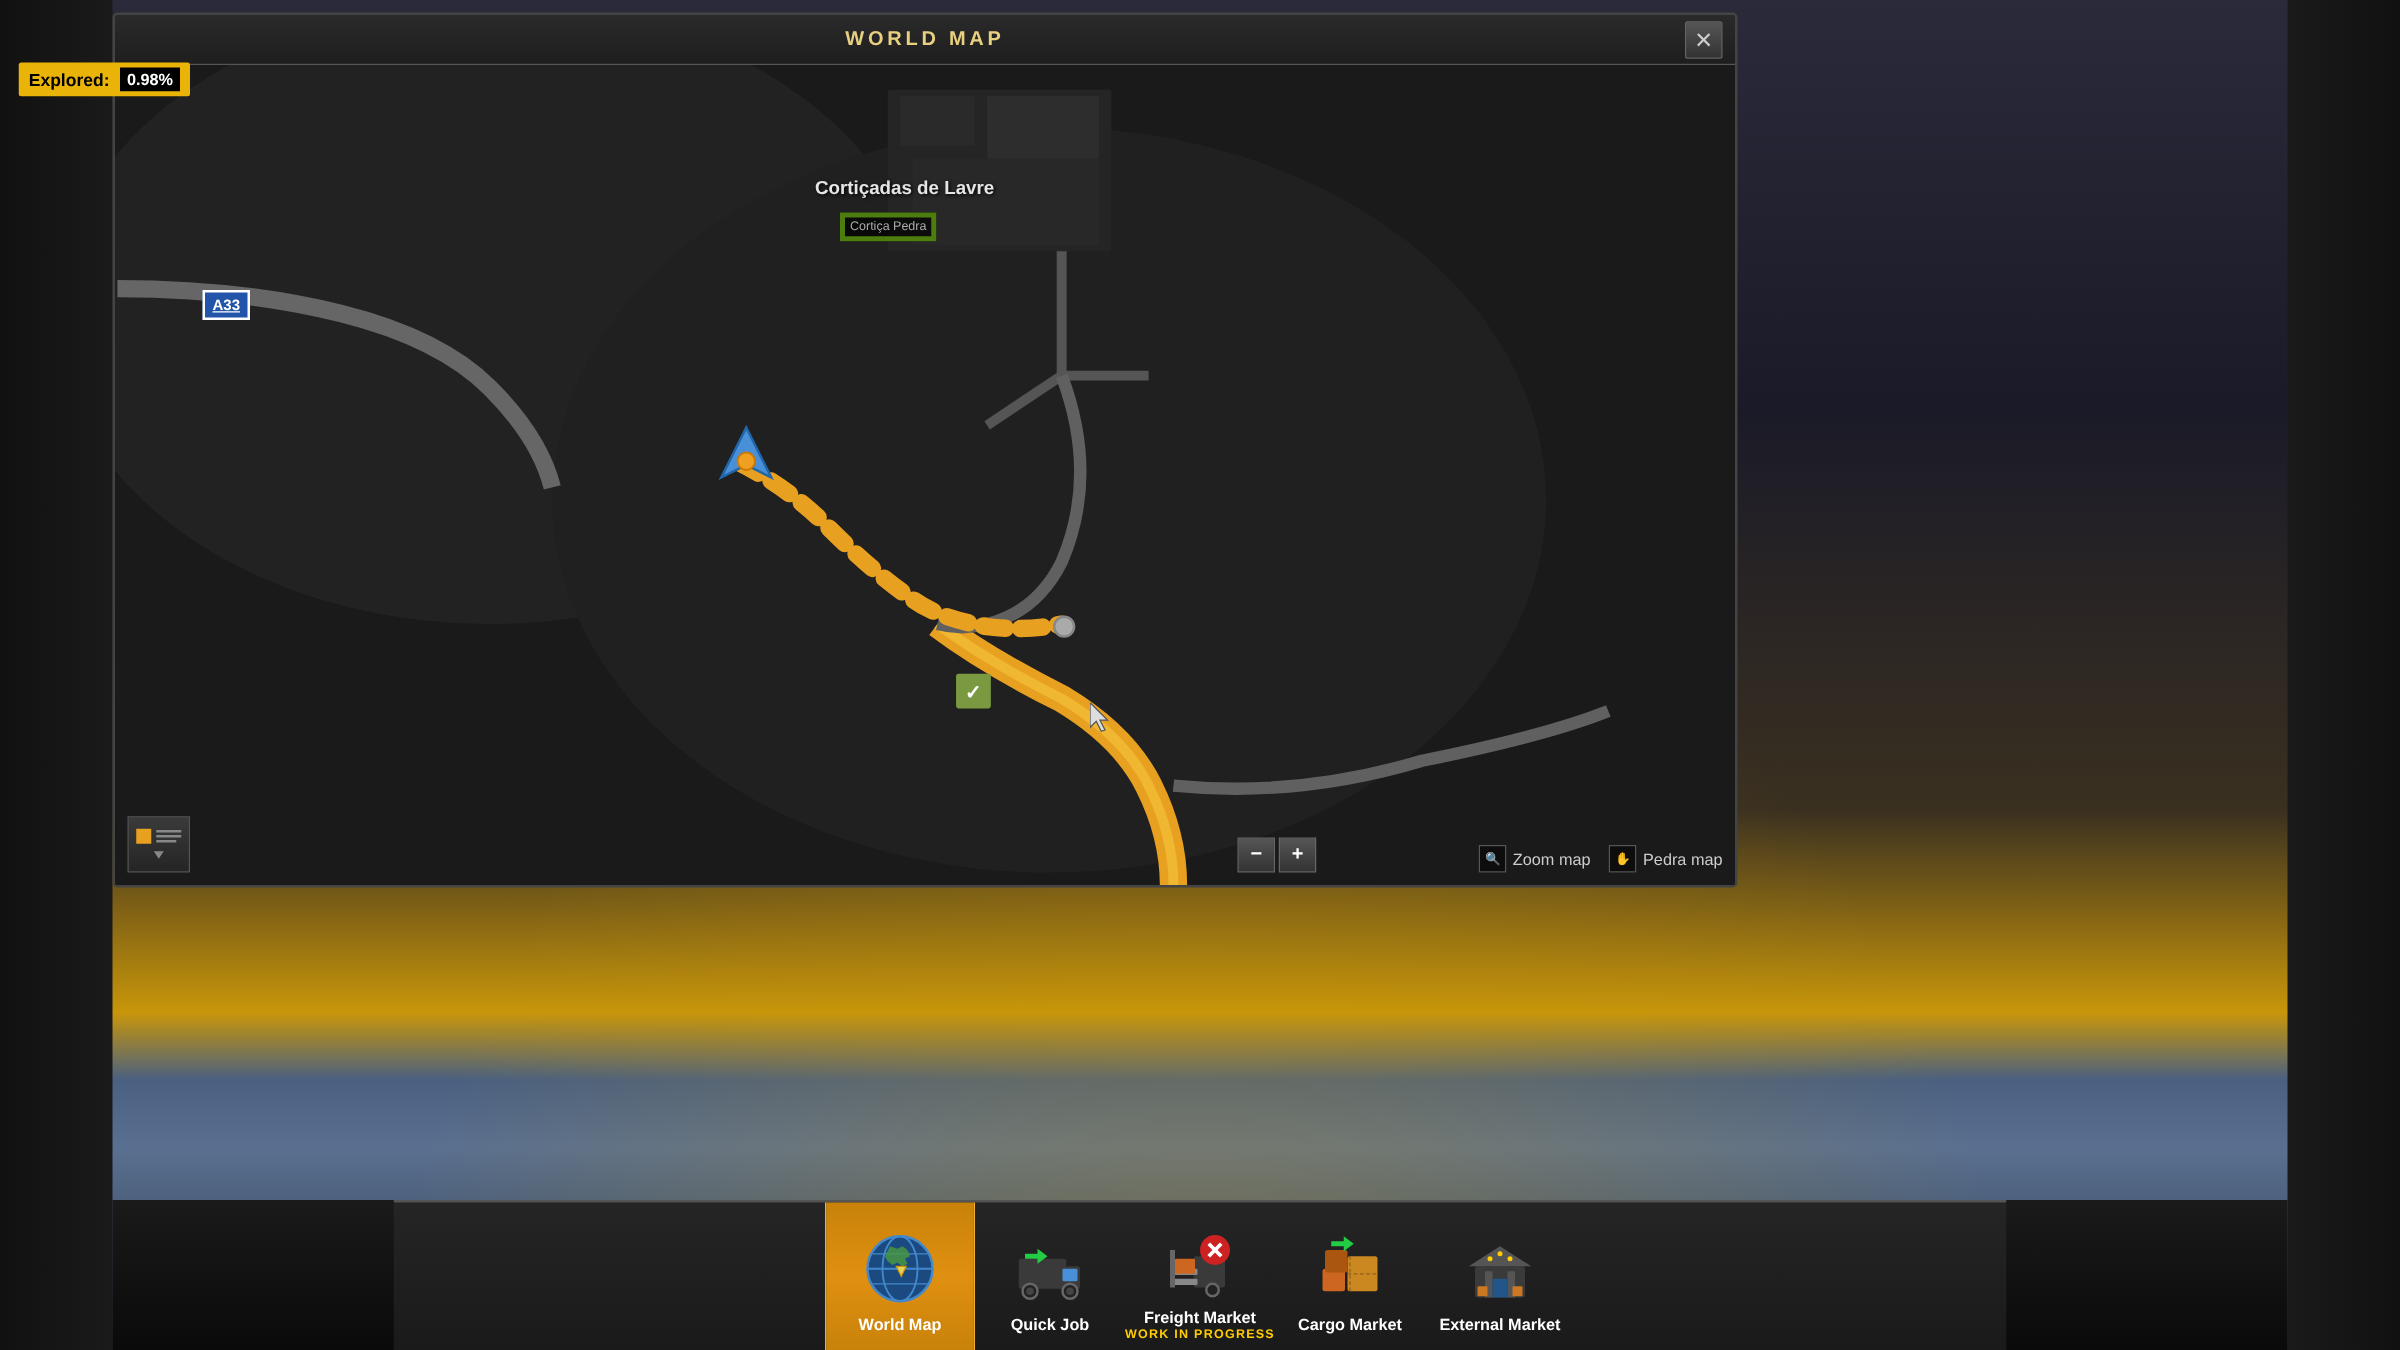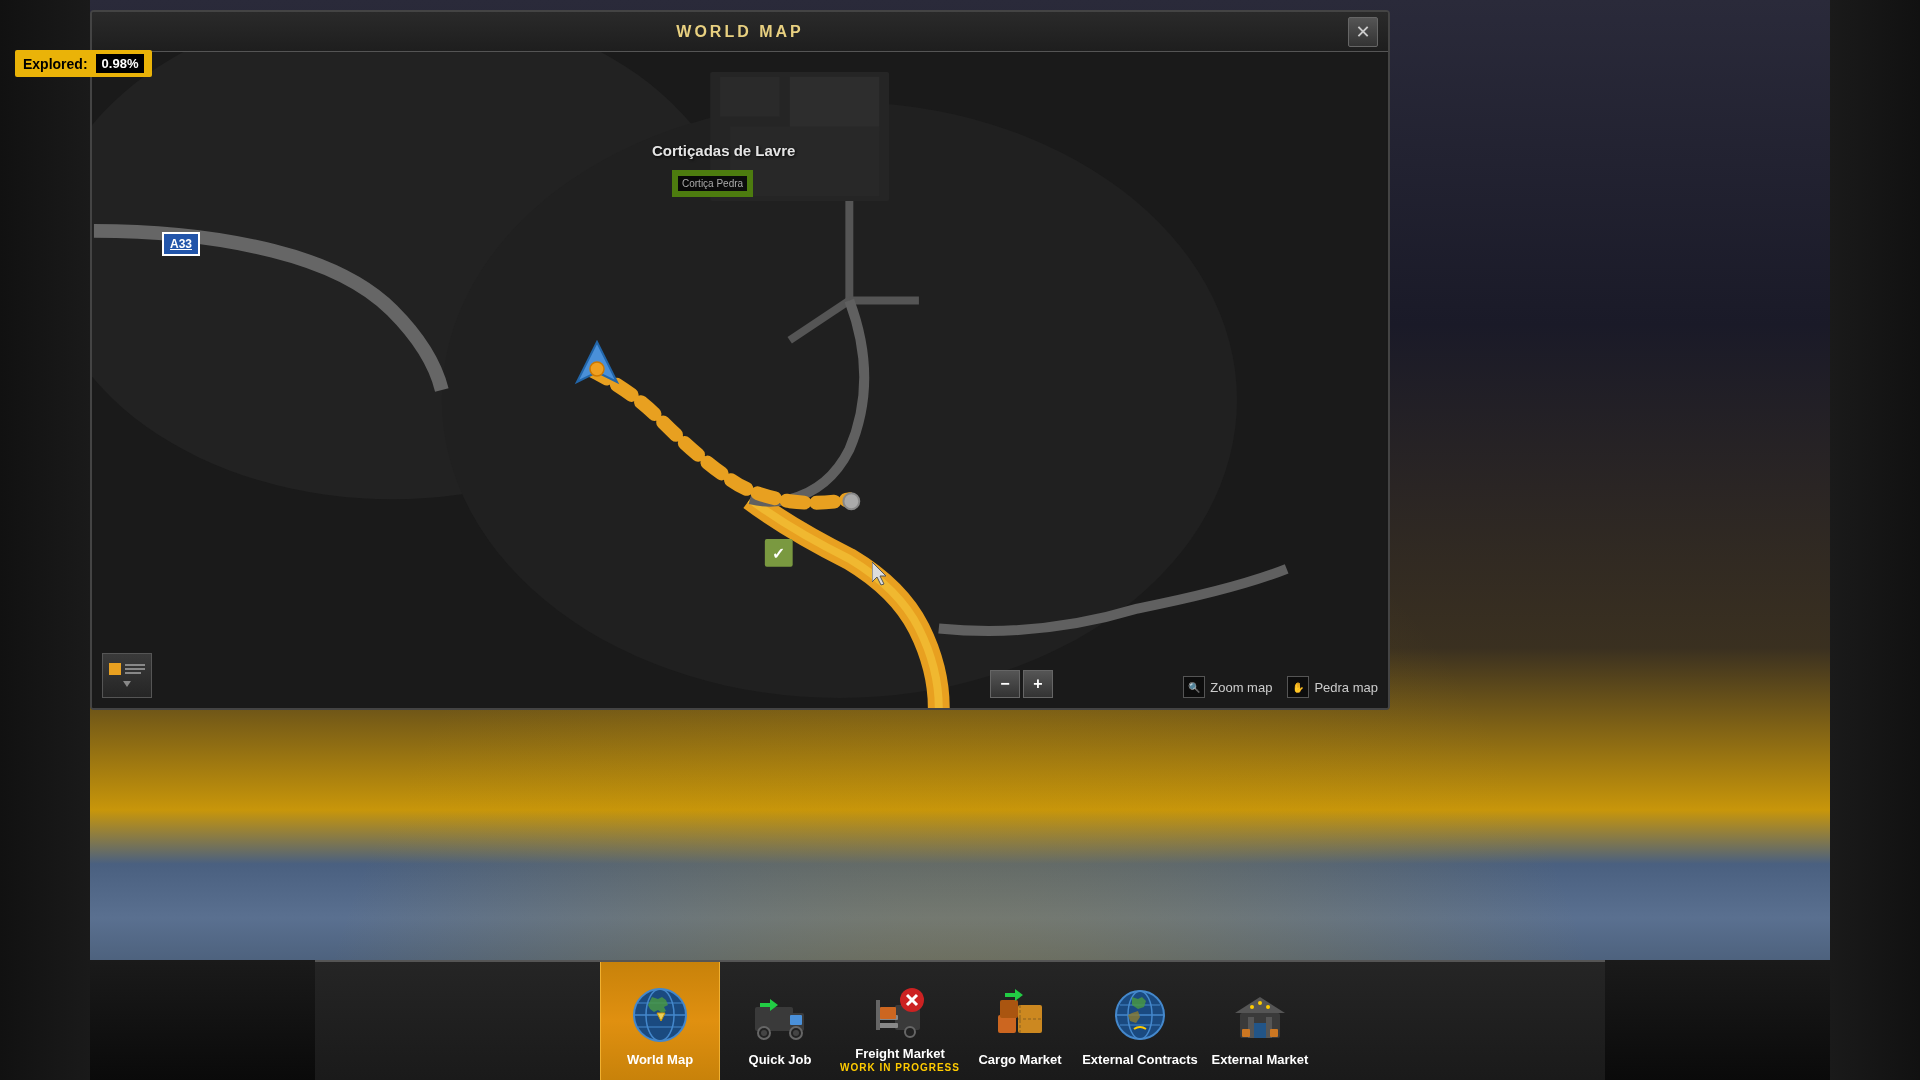--- a/index.html
+++ b/index.html
@@ -226,21 +226,21 @@
       font-weight: bold;
       text-shadow: 1px 1px 3px #000;
       pointer-events: none;
     }
 
     .city-sublabel {
       position: absolute;
       top: 118px;
       left: 580px;
       background: rgba(0,0,0,0.7);
-      border: 6px solid #4d7c0f;
+      border: 4px solid #4d7c0f;
       color: #aaa;
       font-size: 10px;
       padding: 2px 4px;
     }
 
     
     .road-sign {
       position: absolute;
       top: 180px;
       left: 70px;
@@ -513,43 +513,25 @@
 
         <path d="M 15,8 L 25,8 L 25,4 L 33,10 L 25,16 L 25,12 L 15,12 Z" fill="#22cc44"></path>
 
         <line x1="30" y1="20" x2="30" y2="48" stroke="#886020" stroke-width="1" stroke-dasharray="3,2"></line>
         <line x1="28" y1="34" x2="52" y2="34" stroke="#886020" stroke-width="1" stroke-dasharray="3,2"></line>
       </svg>
     </div>
     <span class="nav-label">Cargo Market</span>
   </div>
 
+
   <div class="nav-item">
     <div class="nav-icon-container">
       <svg width="60" height="60" viewBox="0 0 60 60">
 
-        <circle cx="30" cy="30" r="24" fill="#1a4a80" stroke="#4488cc" stroke-width="2"></circle>
-        <ellipse cx="30" cy="30" rx="12" ry="24" fill="none" stroke="#4488cc" stroke-width="1.5"></ellipse>
-        <line x1="6" y1="30" x2="54" y2="30" stroke="#4488cc" stroke-width="1.5"></line>
-        <line x1="10" y1="20" x2="50" y2="20" stroke="#4488cc" stroke-width="1"></line>
-        <line x1="10" y1="40" x2="50" y2="40" stroke="#4488cc" stroke-width="1"></line>
-
-        <path d="M 22,12 L 28,14 L 32,12 L 36,16 L 34,22 L 28,24 L 22,20 Z" fill="#4a9a40" opacity="0.8"></path>
-        <path d="M 22,28 L 28,26 L 30,32 L 26,38 L 20,36 L 18,30 Z" fill="#8a7a30" opacity="0.8"></path>
-
-        <path d="M 24,44 Q 30,40 36,44" fill="none" stroke="#ffcc00" stroke-width="2"></path>
-      </svg>
-    </div>
-    <span class="nav-label">External Contracts</span>
-  </div>
-
-  <div class="nav-item">
-    <div class="nav-icon-container">
-      <svg width="60" height="60" viewBox="0 0 60 60">
-
         <rect x="10" y="28" width="40" height="25" fill="#3a3a3a" rx="2"></rect>
         <polygon points="5,28 30,12 55,28" fill="#555"></polygon>
 
         <rect x="18" y="32" width="6" height="21" fill="#555"></rect>
         <rect x="36" y="32" width="6" height="21" fill="#555"></rect>
 
         <rect x="24" y="38" width="12" height="15" fill="#225588"></rect>
 
         <circle cx="22" cy="22" r="2" fill="#ffcc00"></circle>
         <circle cx="30" cy="18" r="2" fill="#ffcc00"></circle>

